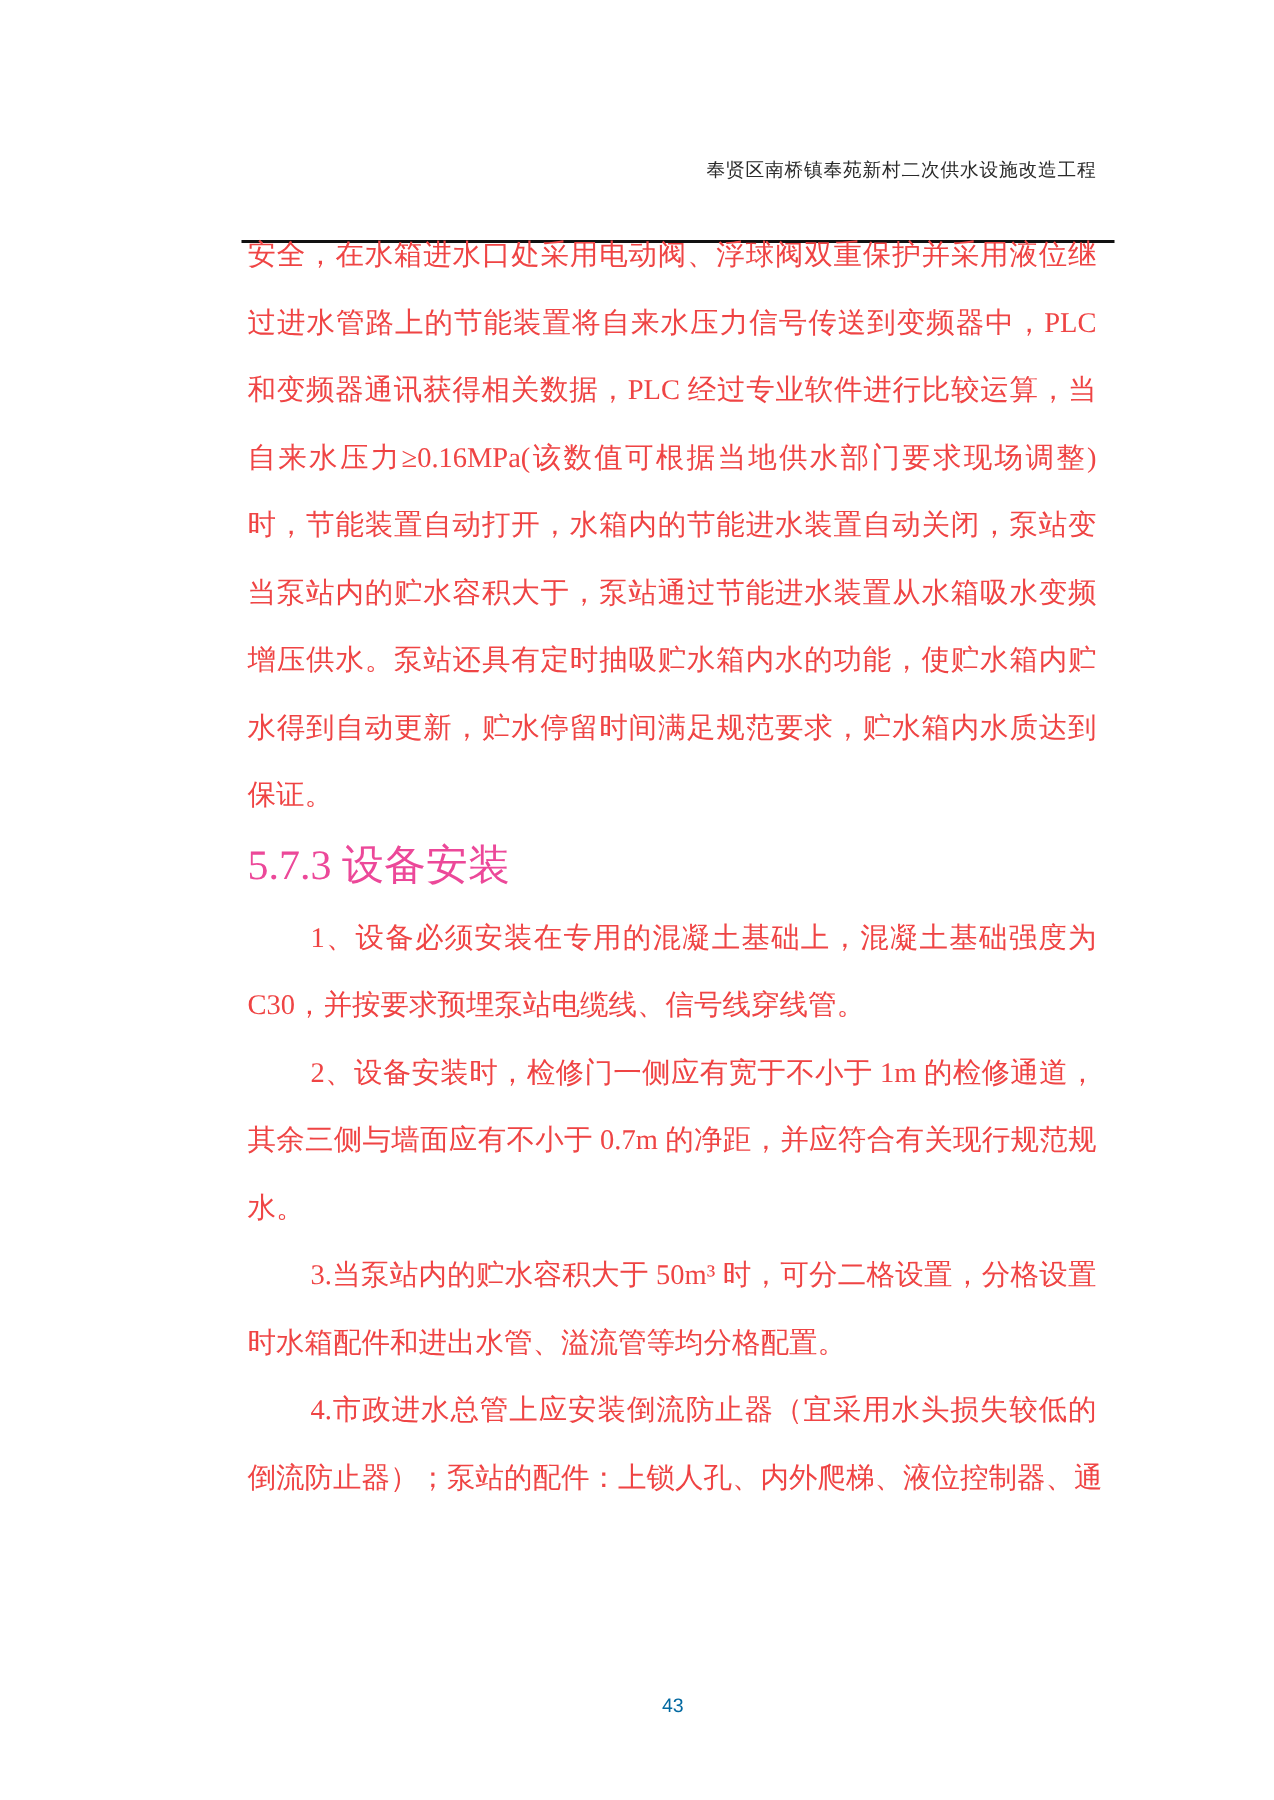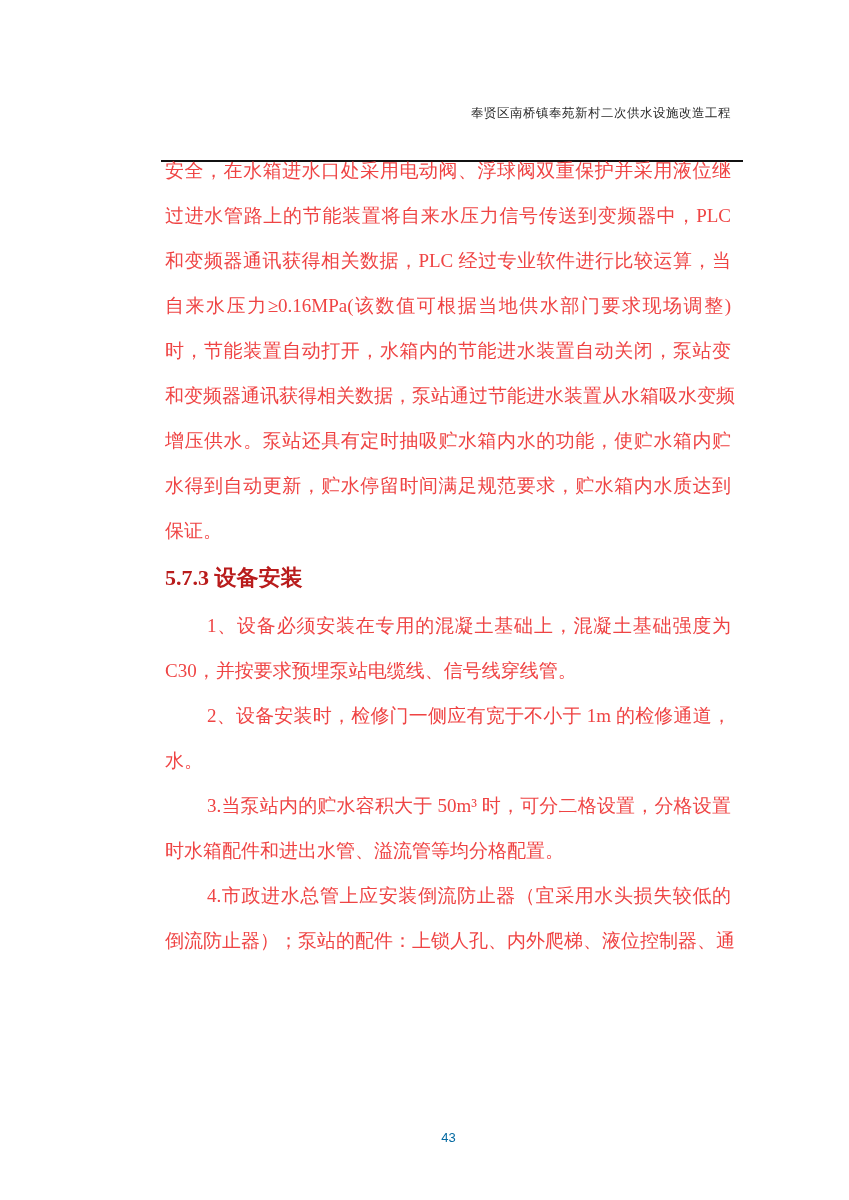--- a/index.html
+++ b/index.html
@@ -49,23 +49,23 @@
   }
   .line.final {
     text-align-last: left;
   }
   .line.indent {
     text-indent: 42px;
   }
   .heading {
     height: 50px;
     line-height: 50px;
-    font-size: 22px;
-    font-weight: bold;
-    color: #b91c1c;
+    font-size: 28px;
+    font-weight: normal;
+    color: #ec4899;
   }
   .footer {
     position: absolute;
     left: 0;
     top: 1092px;
     width: 100%;
     text-align: center;
   }
   .page-number {
     font-family: "Liberation Sans", "DejaVu Sans", sans-serif;
@@ -82,28 +82,29 @@
     <span class="header-title">奉贤区南桥镇奉苑新村二次供水设施改造工程</span>
     <div class="header-rule"></div>
   </div>
 
   <div class="doc-body">
       <div class="line">安全，在水箱进水口处采用电动阀、浮球阀双重保护并采用液位继</div>
       <div class="line">过进水管路上的节能装置将自来水压力信号传送到变频器中，PLC</div>
       <div class="line">和变频器通讯获得相关数据，PLC 经过专业软件进行比较运算，当</div>
       <div class="line">自来水压力≥0.16MPa(该数值可根据当地供水部门要求现场调整)</div>
       <div class="line">时，节能装置自动打开，水箱内的节能进水装置自动关闭，泵站变</div>
-      <div class="line">和变频器通讯获得相关数据，泵站通过节能进水装置从水箱吸水变频</div>
+      <div class="line">当泵站内的贮水容积大于，泵站通过节能进水装置从水箱吸水变频</div>
       <div class="line">增压供水。泵站还具有定时抽吸贮水箱内水的功能，使贮水箱内贮</div>
       <div class="line">水得到自动更新，贮水停留时间满足规范要求，贮水箱内水质达到</div>
       <div class="line final">保证。</div>
       <div class="heading">5.7.3 设备安装</div>
       <div class="line indent">1、设备必须安装在专用的混凝土基础上，混凝土基础强度为</div>
       <div class="line final">C30，并按要求预埋泵站电缆线、信号线穿线管。</div>
       <div class="line indent">2、设备安装时，检修门一侧应有宽于不小于 1m 的检修通道，</div>
+      <div class="line">其余三侧与墙面应有不小于 0.7m 的净距，并应符合有关现行规范规</div>
       <div class="line final">水。</div>
       <div class="line indent">3.当泵站内的贮水容积大于 50m³ 时，可分二格设置，分格设置</div>
       <div class="line final">时水箱配件和进出水管、溢流管等均分格配置。</div>
       <div class="line indent">4.市政进水总管上应安装倒流防止器（宜采用水头损失较低的</div>
       <div class="line">倒流防止器）；泵站的配件：上锁人孔、内外爬梯、液位控制器、通</div>
     </div>
 
   <div class="footer">
     <span class="page-number">43</span>
   </div>

